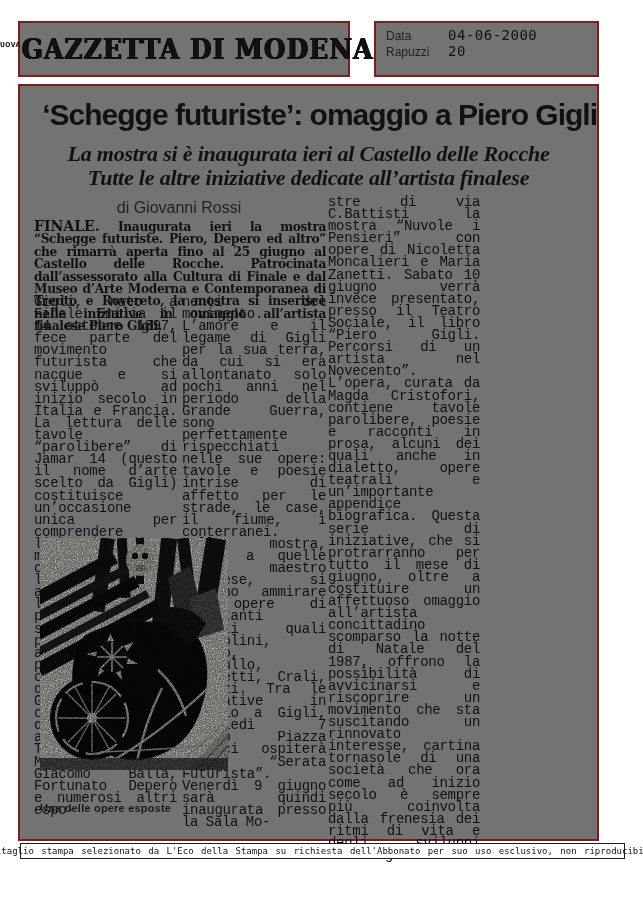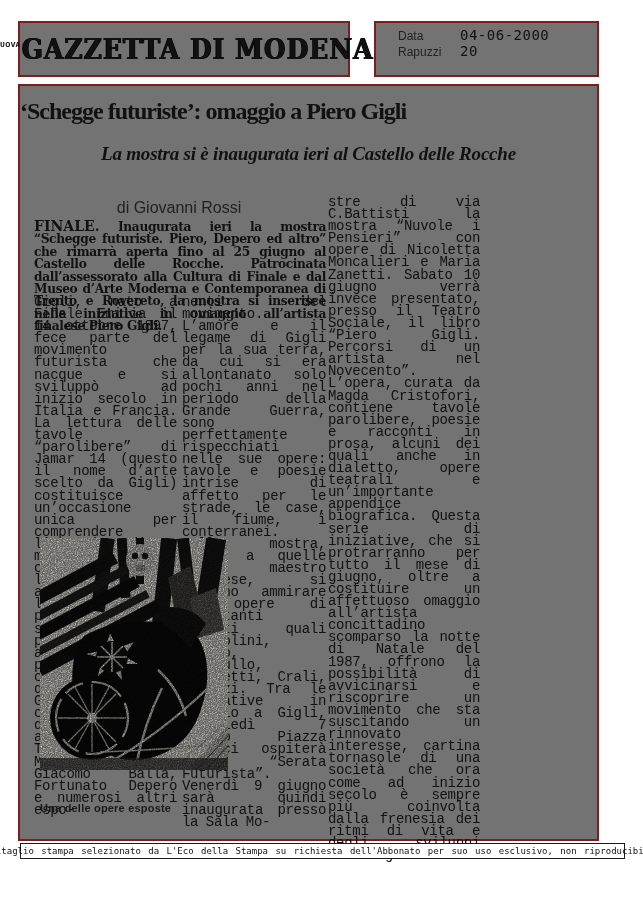--- a/index.html
+++ b/index.html
@@ -13,33 +13,33 @@
               display: flex; align-items: center; justify-content: center; }
   .masthead-inner { display: flex; align-items: flex-start; transform: scaleY(1.12); }
   .masthead-pre { font-family: "DejaVu Sans", sans-serif; font-weight: 700; font-size: 6px;
                   letter-spacing: .5px; margin-top: 6px; margin-right: 1px; }
   .masthead-title { font-family: "DejaVu Serif", serif; font-weight: 700; font-size: 25px;
                     letter-spacing: 1px; white-space: nowrap;
                     text-shadow: 0.6px 0 0 #000, -0.6px 0 0 #000; }
 
   
   .meta { left: 374px; top: 21px; width: 225px; height: 56px; padding: 4px 0 0 10px; }
-  .meta-row { display: flex; align-items: baseline; height: 16px; margin-left: 12px; }
+  .meta-row { display: flex; align-items: baseline; height: 16px; }
   .meta-label { font-family: "Liberation Sans", sans-serif; font-size: 12px; width: 62px; color: #222; }
   .meta-value { font-family: "DejaVu Sans Mono", monospace; font-size: 14px; letter-spacing: .5px; color: #111; }
 
   
   .main { left: 18px; top: 84px; width: 581px; height: 757px; }
 
-  .headline { position: absolute; left: 0; top: 12px; width: 100%; text-align: left;
-              font-family: Liberation Serif, serif; font-weight: 700; font-size: 24px;
+  .headline { position: absolute; left: 0; top: 12px; width: 100%; text-align: right;
+              font-family: Liberation Sans, sans-serif; font-weight: 700; font-size: 30px;
               letter-spacing: -1px; white-space: nowrap; }
   .subhead { position: absolute; left: 0; top: 56px; width: 100%; text-align: center;
              font-family: "Liberation Serif", serif; font-style: italic; font-weight: 700;
-             font-size: 19px; line-height: 24px; letter-spacing: -0.2px; }
+             font-size: 22px; line-height: 24px; letter-spacing: -0.2px; }
   .byline { position: absolute; left: 14px; top: 113px; width: 290px; text-align: center;
             font-family: "Liberation Sans", sans-serif; font-size: 16px; color: #222; }
 
   .intro { position: absolute; left: 14px; top: 134px; width: 292px;
            font-family: "DejaVu Serif", serif; font-weight: 700; font-size: 12.2px;
            line-height: 12.4px; text-align: justify; letter-spacing: -0.35px; }
   .intro .lead { font-size: 14px; letter-spacing: 0; }
 
   .col { position: absolute; font-family: Liberation Mono, monospace; font-size: 14px;
          line-height: 12.1px; text-align: justify; letter-spacing: -0.3px; word-spacing: -0.5px; }
@@ -80,20 +80,21 @@
     <span class="meta-label">Rapuzzi</span>
     <span class="meta-value">20</span>
   </div>
 </div>
 
 <div class="box main">
   <div class="headline">‘Schegge futuriste’: omaggio a Piero Gigli</div>
 
   <div class="subhead">
     <div>La mostra si è inaugurata ieri al Castello delle Rocche</div>
+    <div>Tutte le altre iniziative dedicate all’artista finalese</div>
   </div>
 
   <div class="byline">di Giovanni Rossi</div>
 
   <div class="intro"><span class="lead">FINALE.</span><span> Inaugurata ieri la mostra “Schegge futuriste. Piero, Depero ed altro” che rimarrà aperta fino al 25 giugno al Castello delle Rocche. Patrocinata dall’assessorato alla Cultura di Finale e dal Museo d’Arte Moderna e Contemporanea di Trento e Rovereto, la mostra si inserisce nelle iniziative in omaggio all’artista finalese Piero Gigli.</span></div>
 
   <div class="col col1">Gigli, nato a Finale Emilia il 14 ottobre 1897, fece parte del movimento futurista che nacque e si sviluppò ad inizio secolo in Italia e Francia. La lettura delle tavole “parolibere” di Jamar 14 (questo il nome d’arte scelto da Gigli) costituisce un’occasione unica per comprendere l’estetica di un movimento che coinvolse tutte le attività artistiche, dalla letteratura alla pittura, con lo sguardo sempre puntato all’impegno politico e al continuo sviluppo della scienza. Gigli frequentò i circoli futuristi dove divenne amico di Filippo Tommaso Marinetti, Giacomo Balla, Fortunato Depero e numerosi altri espo-</div>
   <div class="col col2">nenti del movimento. L’amore e il legame di Gigli per la sua terra, da cui si era allontanato solo pochi anni nel periodo della Grande Guerra, sono perfettamente rispecchiati nelle sue opere: tavole e poesie intrise di affetto per le strade, le case, il fiume, i conterranei. Nella mostra, oltre a quelle del maestro finalese, si possono ammirare le opere di importanti artisti quali Prampolini, Depero, Cangiullo, Marinetti, Crali, Rapuzzi. Tra le iniziative in omaggio a Gigli, mercoledì 7 giugno Piazza Gramsci ospiterà la “Serata Futurista”. Venerdì 9 giugno sarà quindi inaugurata presso la Sala Mo-</div>
   <div class="col col3">stre di via C.Battisti la mostra “Nuvole i Pensieri” con opere di Nicoletta Moncalieri e Maria Zanetti. Sabato 10 giugno verrà invece presentato, presso il Teatro Sociale, il libro “Piero Gigli. Percorsi di un artista nel Novecento”. L’opera, curata da Magda Cristofori, contiene tavole parolibere, poesie e racconti in prosa, alcuni dei quali anche in dialetto, opere teatrali e un’importante appendice biografica. Questa serie di iniziative, che si protrarranno per tutto il mese di giugno, oltre a costituire un affettuoso omaggio all’artista concittadino scomparso la notte di Natale del 1987, offrono la possibilità di avvicinarsi e riscoprire un movimento che sta suscitando un rinnovato interesse, cartina tornasole di una società che ora come ad inizio secolo è sempre più coinvolta dalla frenesia dei ritmi di vita e degli sviluppi tecnologici.</div>
 

